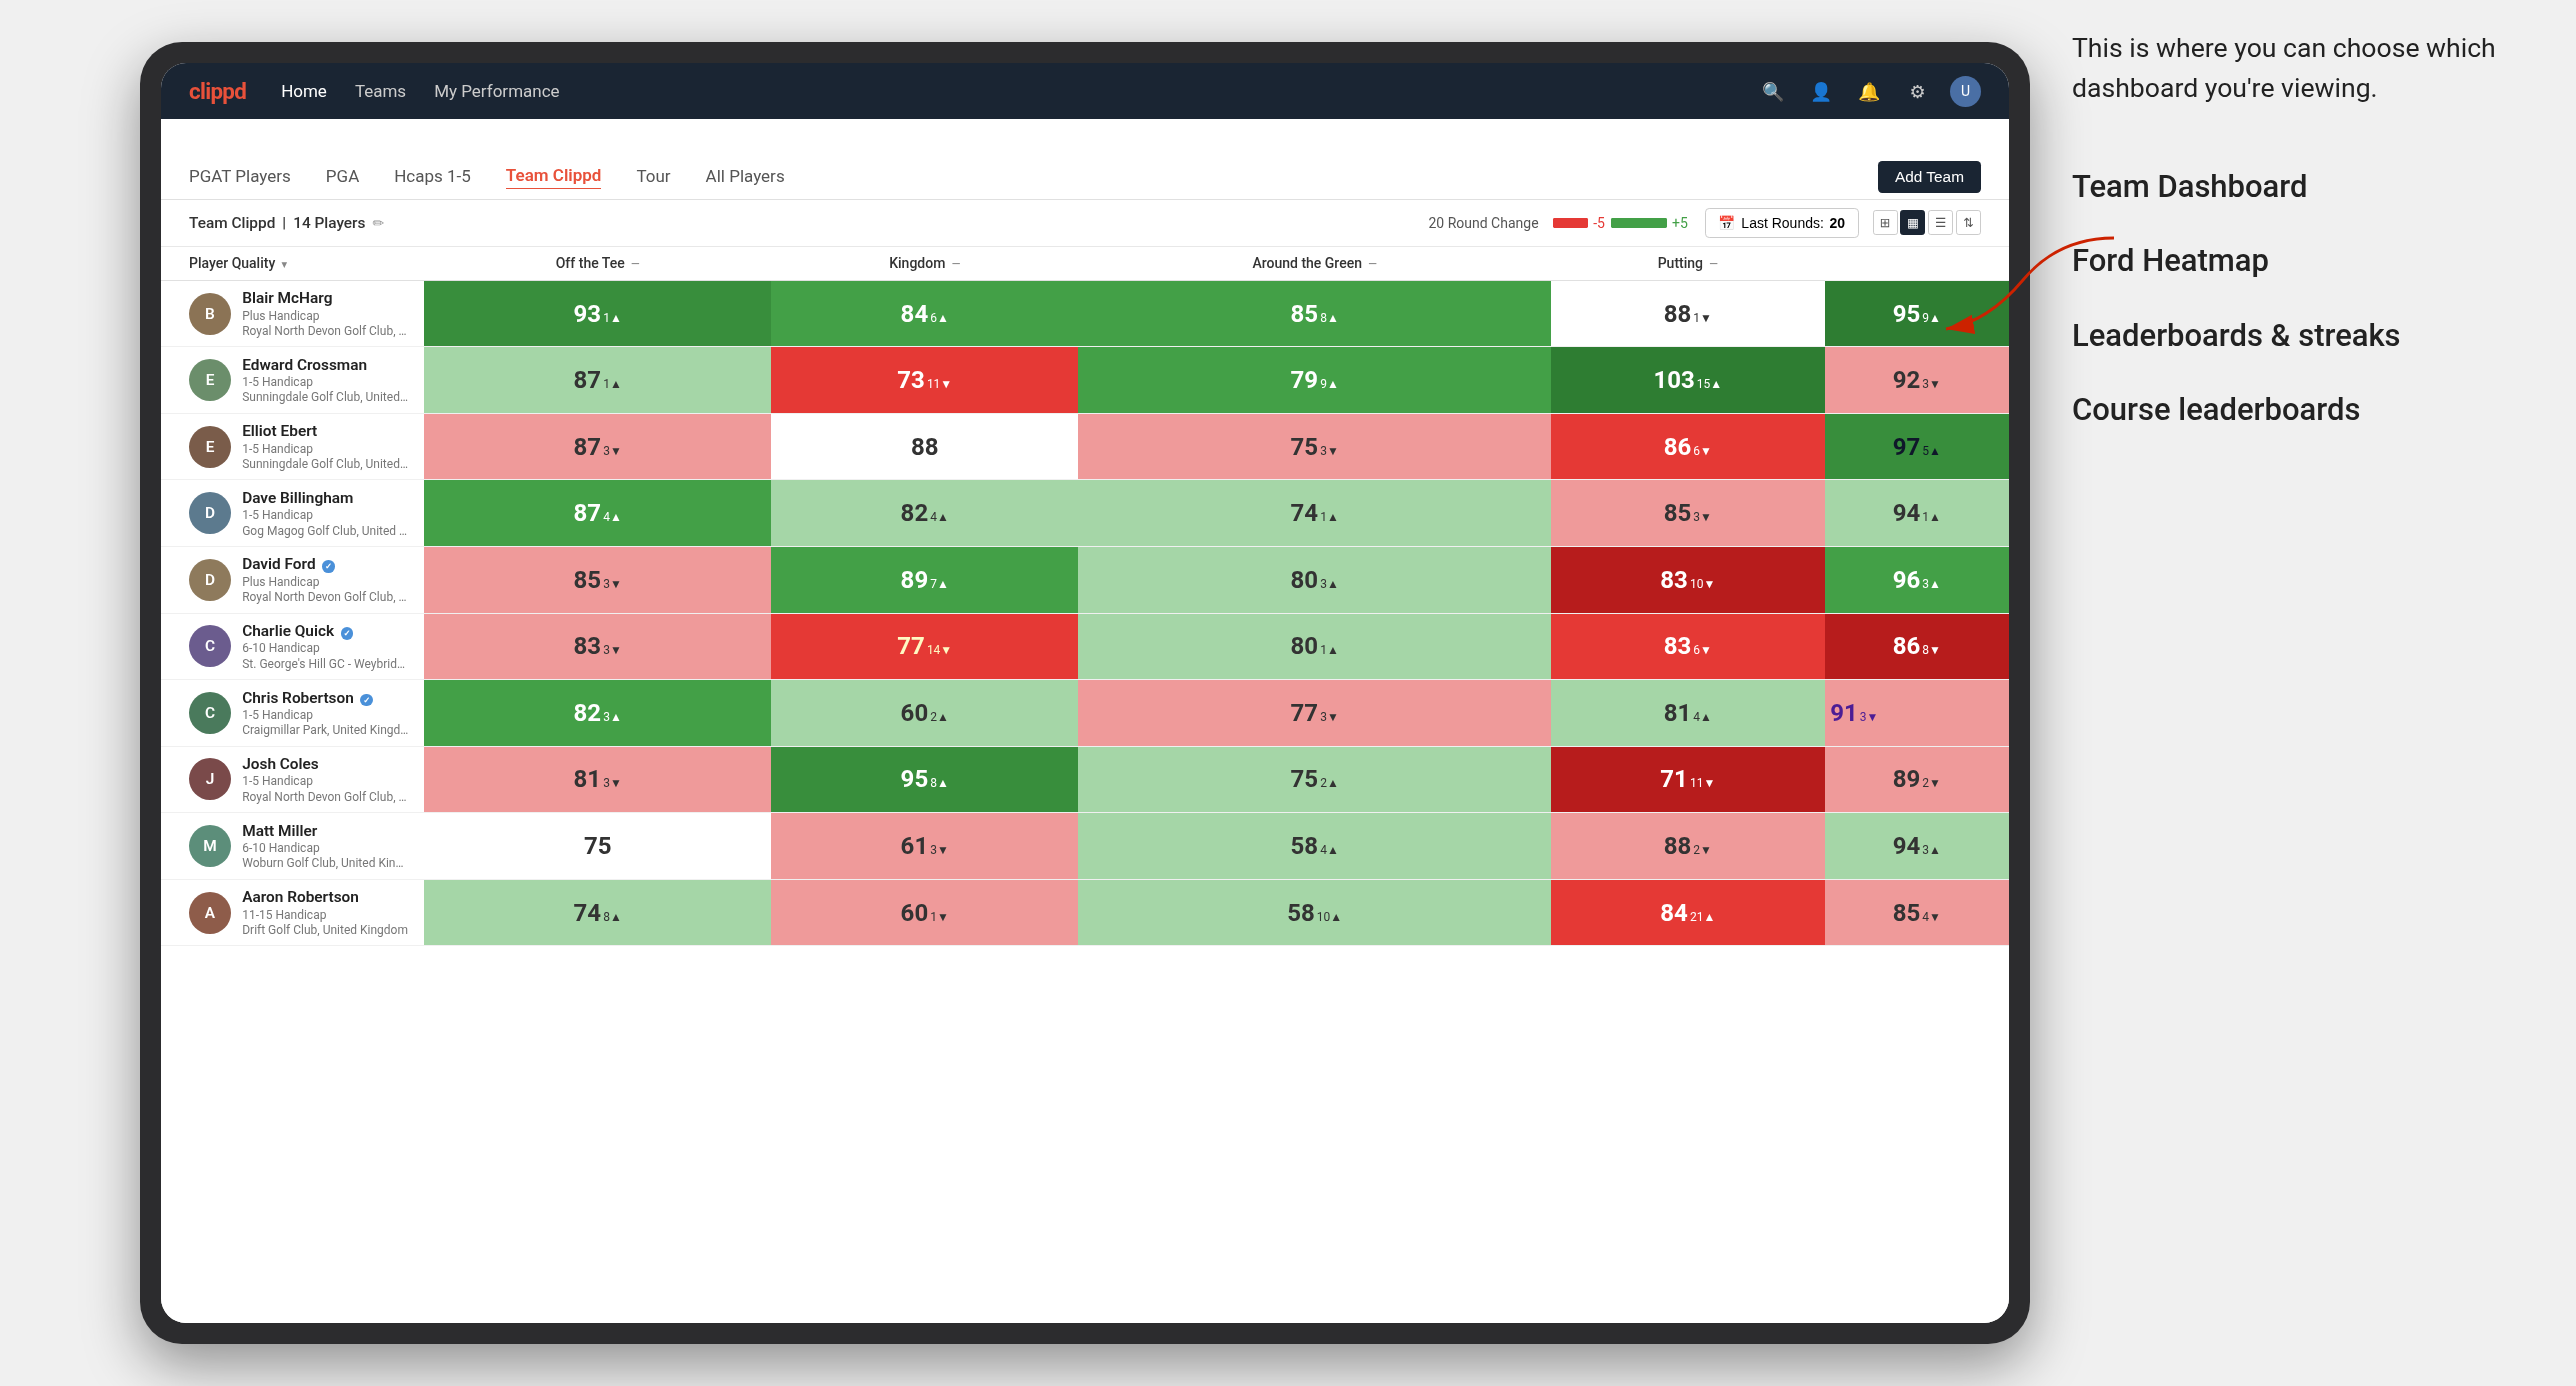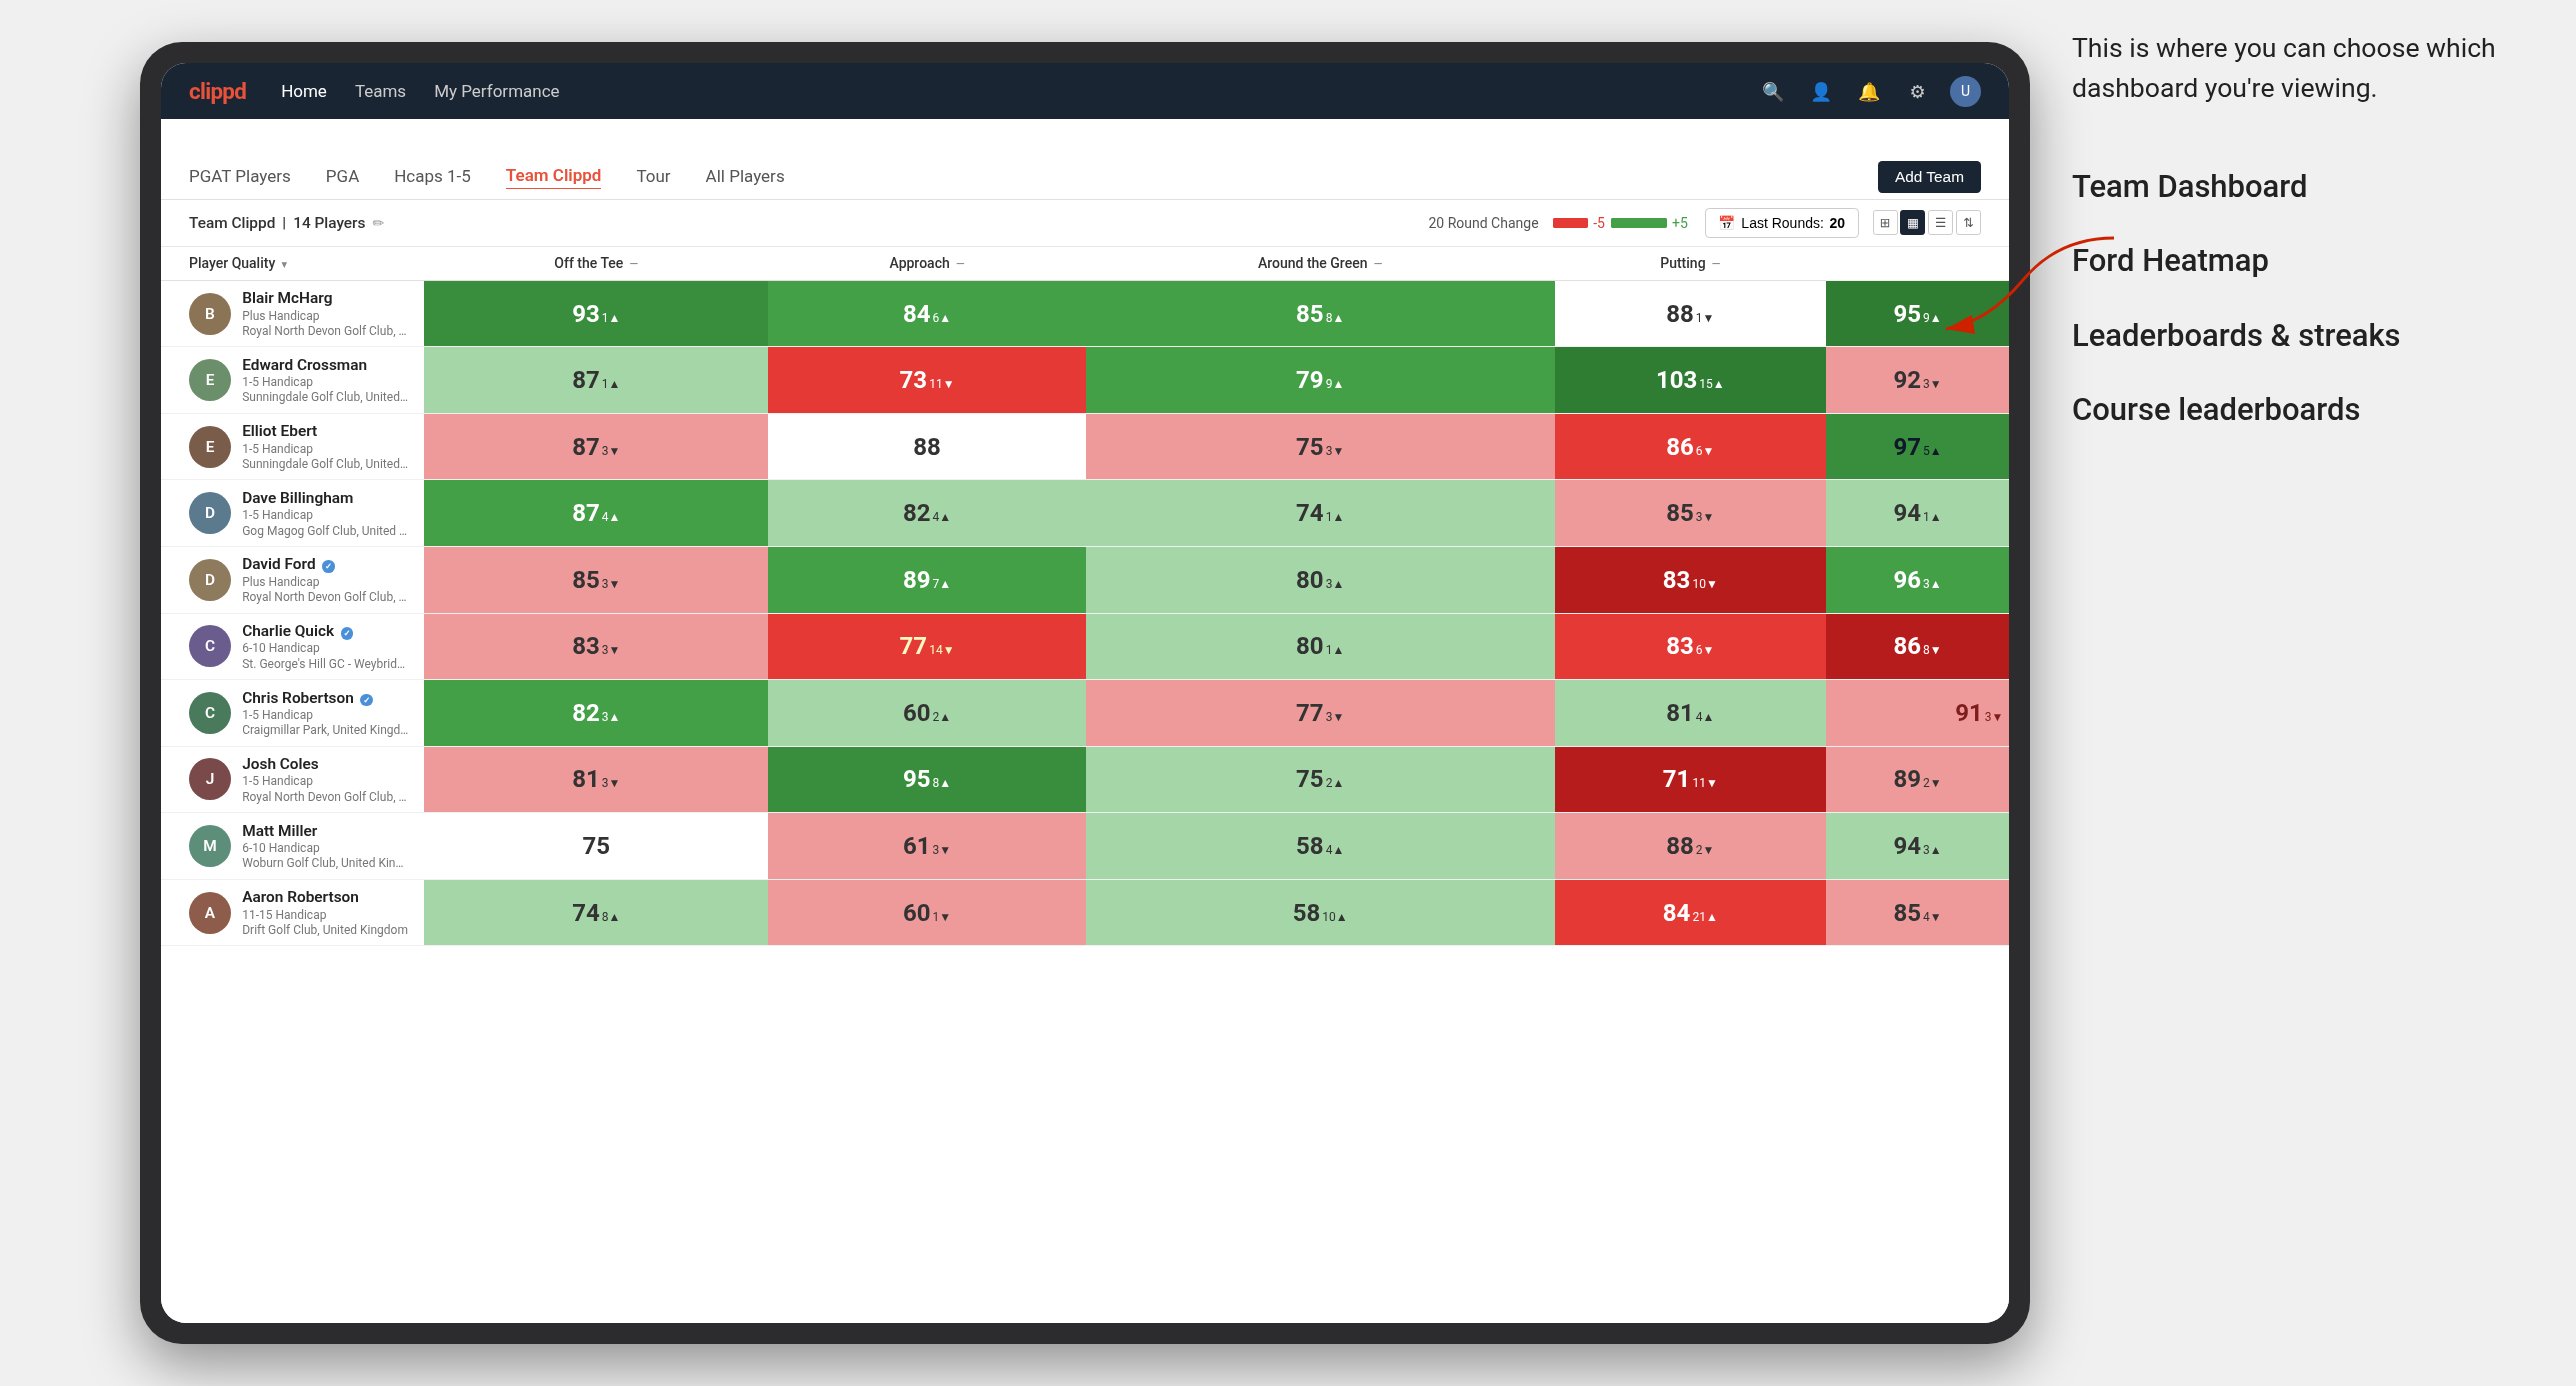--- a/index.html
+++ b/index.html
@@ -433,21 +433,21 @@
           <tr class="col-header-row">
             <th class="col-header player-col">
               <span>Player Quality</span>
               <span class="sort-arrow">▾</span>
             </th>
             <th class="col-header">
               <span>Off the Tee</span>
               <span class="sort-arrow">—</span>
             </th>
             <th class="col-header">
-              <span>Approach</span>
+              <span>Kingdom</span>
               <span class="sort-arrow">—</span>
             </th>
             <th class="col-header">
               <span>Around the Green</span>
               <span class="sort-arrow">—</span>
             </th>
             <th class="col-header">
               <span>Putting</span>
               <span class="sort-arrow">—</span>
             </th>
@@ -599,21 +599,21 @@
         </div>
         <div class="player-sub">1-5 Handicap</div>
         <div class="player-sub">Craigmillar Park, United Kingdom</div>
       </div>
     </div>
   </td>
               <td style="background-color: rgb(67, 160, 71); text-align: center; font-weight: 700; font-size: 24px; color: rgb(255, 255, 255); padding: 0px 5.6px;"><span>82</span><span style="font-size:12px;font-weight:400;margin-left:2.1px">3▲</span></td>
               <td style="background-color: rgb(165, 214, 167); text-align: center; font-weight: 700; font-size: 24px; color: rgb(51, 51, 51); padding: 0px 5.6px;"><span>60</span><span style="font-size:12px;font-weight:400;margin-left:2.1px">2▲</span></td>
               <td style="background-color: rgb(239, 154, 154); text-align: center; font-weight: 700; font-size: 24px; color: rgb(51, 51, 51); padding: 0px 5.6px;"><span>77</span><span style="font-size:12px;font-weight:400;margin-left:2.1px">3▼</span></td>
               <td style="background-color: rgb(165, 214, 167); text-align: center; font-weight: 700; font-size: 24px; color: rgb(51, 51, 51); padding: 0px 5.6px;"><span>81</span><span style="font-size:12px;font-weight:400;margin-left:2.1px">4▲</span></td>
-              <td style="background-color: rgb(239, 154, 154); text-align: right; font-weight: 700; font-size: 24px; color: #7f1d1d; padding: 0px 5.6px;"><span>91</span><span style="font-size:12px;font-weight:400;margin-left:2.1px">3▼</span></td>
+              <td style="background-color: rgb(239, 154, 154); text-align: left; font-weight: 700; font-size: 24px; color: #4c1d95; padding: 0px 5.6px;"><span>91</span><span style="font-size:12px;font-weight:400;margin-left:2.1px">3▼</span></td>
             </tr>
             <tr>
               <td>
     <div class="player-cell">
       <div class="player-avatar" style="background:#7A4A4A">
         J
       </div>
       <div class="player-info">
         <div class="player-name">
           Josh Coles

